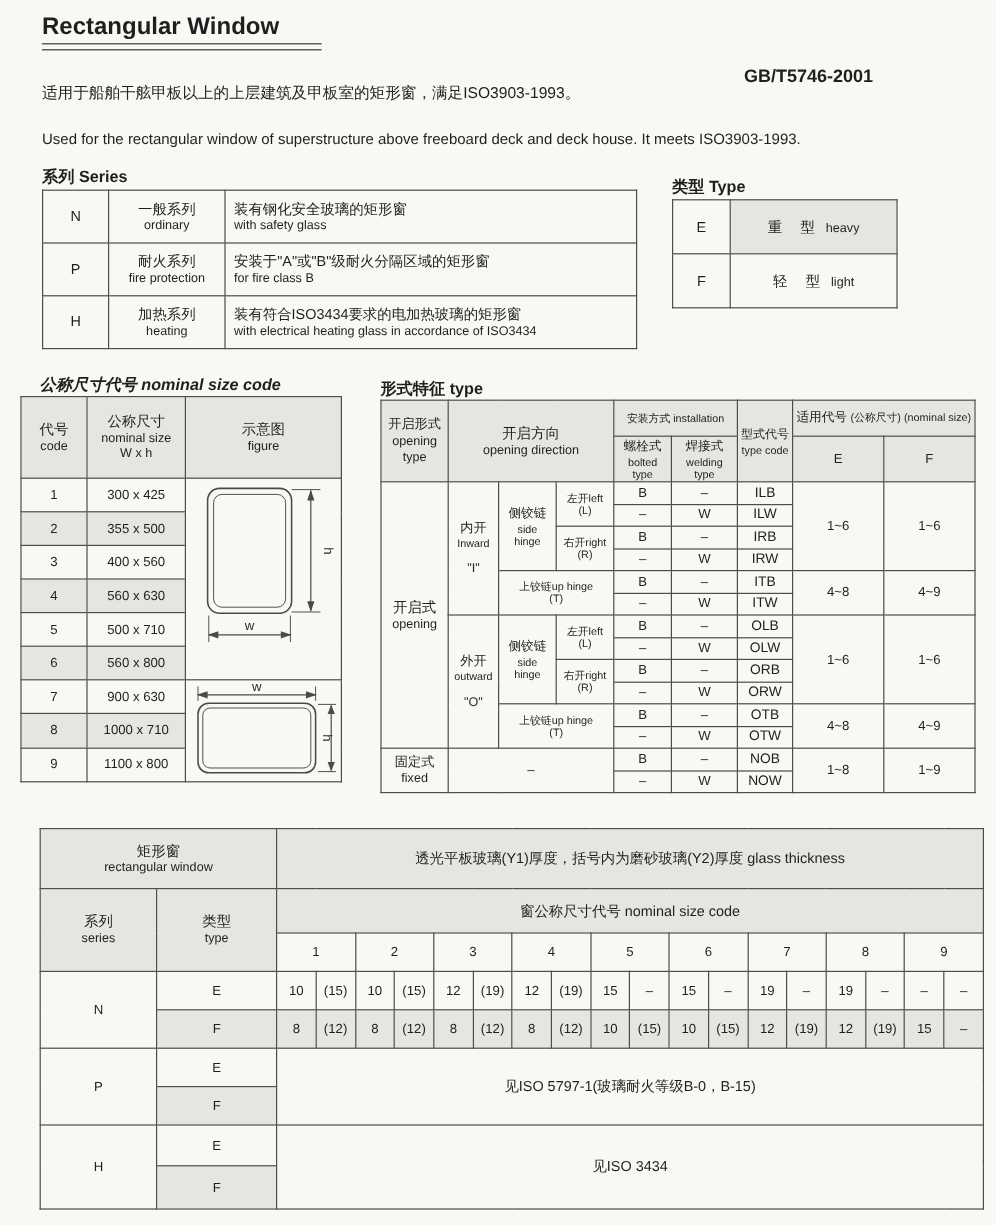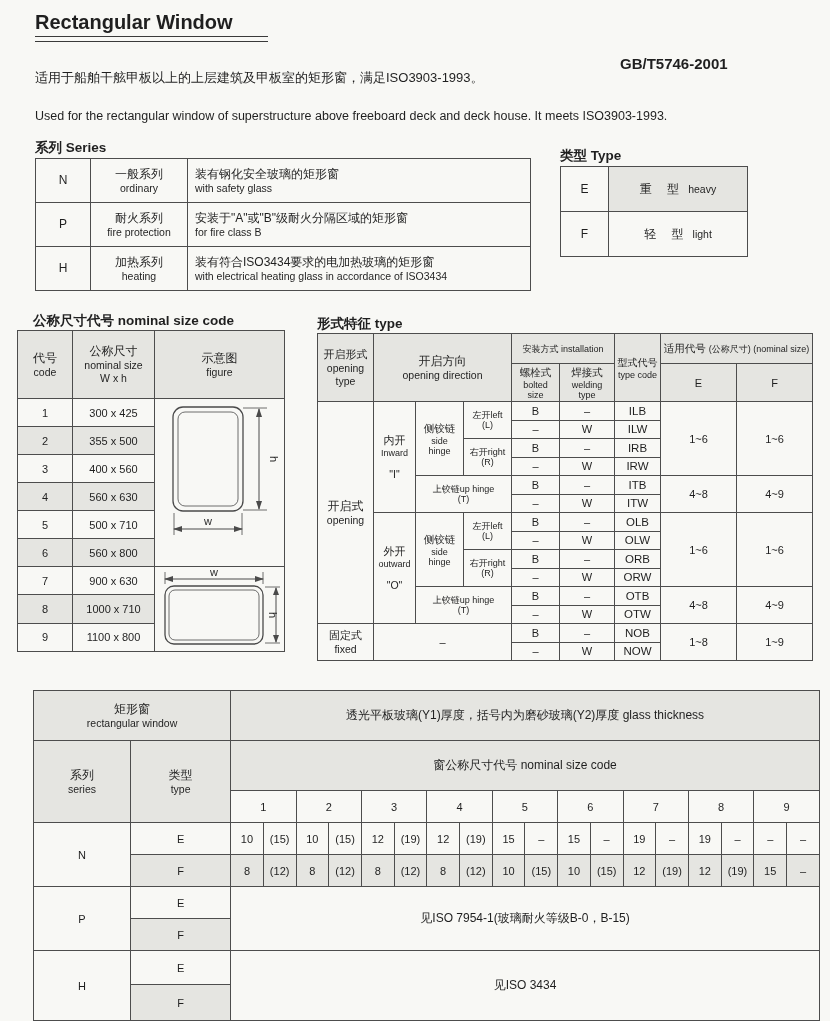--- a/index.html
+++ b/index.html
@@ -107,21 +107,21 @@
   <tr style="height:45px">
     <td><span class="zh">F</span></td>
     <td>
       <span class="zh" style="letter-spacing:6px">轻  型</span>
       <span class="en">light</span>
     </td>
   </tr>
 </tbody>
   </table>
 
-<div class="abs sec-label" style="left:33px; top:312px;">公称尺寸代号 nominal size code</div>
+<div class="abs sec-label" style="left:33px; top:312px;font-style:italic;">公称尺寸代号 nominal size code</div>
 <table class="abs" style="left:17px; top:330px; width:267px;">
   <colgroup>
       <col style="width:55px">
       <col style="width:82px">
       <col style="width:130px">
     </colgroup>
   <tbody>
       <tr style="height:68px">
     <td class="shade">
       <div class="zh">代号</div>
@@ -241,21 +241,21 @@
       <div class="sm">type code</div>
     </td>
     <td colspan="2" class="shade">
       <span class="zh" style="font-size:10.5px">适用代号</span>
       <span class="sm">(公称尺寸) (nominal size)</span>
     </td>
   </tr>
   <tr style="height:30px">
     <td class="shade">
       <div class="zh" style="font-size:10.5px">螺栓式</div>
-      <div class="sm">bolted size</div>
+      <div class="sm">bolted type</div>
     </td>
     <td class="shade">
       <div class="zh" style="font-size:10.5px">焊接式</div>
       <div class="sm">welding type</div>
     </td>
     <td class="shade">E</td>
     <td class="shade">F</td>
   </tr>
 
   <tr style="height:18.5px">
@@ -420,21 +420,21 @@
   <tbody>
       <tr style="height:50px">
     <td colspan="2" class="shade">
       <div class="zh">矩形窗</div>
       <div class="en">rectangular window</div>
     </td>
     <td colspan="18" class="shade">
       <span class="zh">透光平板玻璃(Y1)厚度，括号内为磨砂玻璃(Y2)厚度 glass thickness</span>
     </td>
   </tr>
-  <tr style="height:50px">
+  <tr style="height:37px">
     <td rowspan="2" class="shade">
       <div class="zh">系列</div>
       <div class="en">series</div>
     </td>
     <td rowspan="2" class="shade">
       <div class="zh">类型</div>
       <div class="en">type</div>
     </td>
     <td colspan="18" class="shade">
       <span class="zh">窗公称尺寸代号 nominal size code</span>
@@ -490,21 +490,21 @@
     <td class="shade">12</td>
     <td class="shade">(19)</td>
     <td class="shade">12</td>
     <td class="shade">(19)</td>
     <td class="shade">15</td>
     <td class="shade">–</td>
   </tr>
   <tr style="height:32px">
     <td rowspan="2">P</td>
     <td>E</td>
-    <td colspan="18" rowspan="2" class="note">见ISO 7954-1(玻璃耐火等级B-0，B-15)</td>
+    <td colspan="18" rowspan="2" class="note">见ISO 5797-1(玻璃耐火等级B-0，B-15)</td>
   </tr>
   <tr style="height:32px">
     <td class="shade">F</td>
   </tr>
   <tr style="height:34px">
     <td rowspan="2">H</td>
     <td>E</td>
     <td colspan="18" rowspan="2" class="note">见ISO 3434</td>
   </tr>
   <tr style="height:36px">

